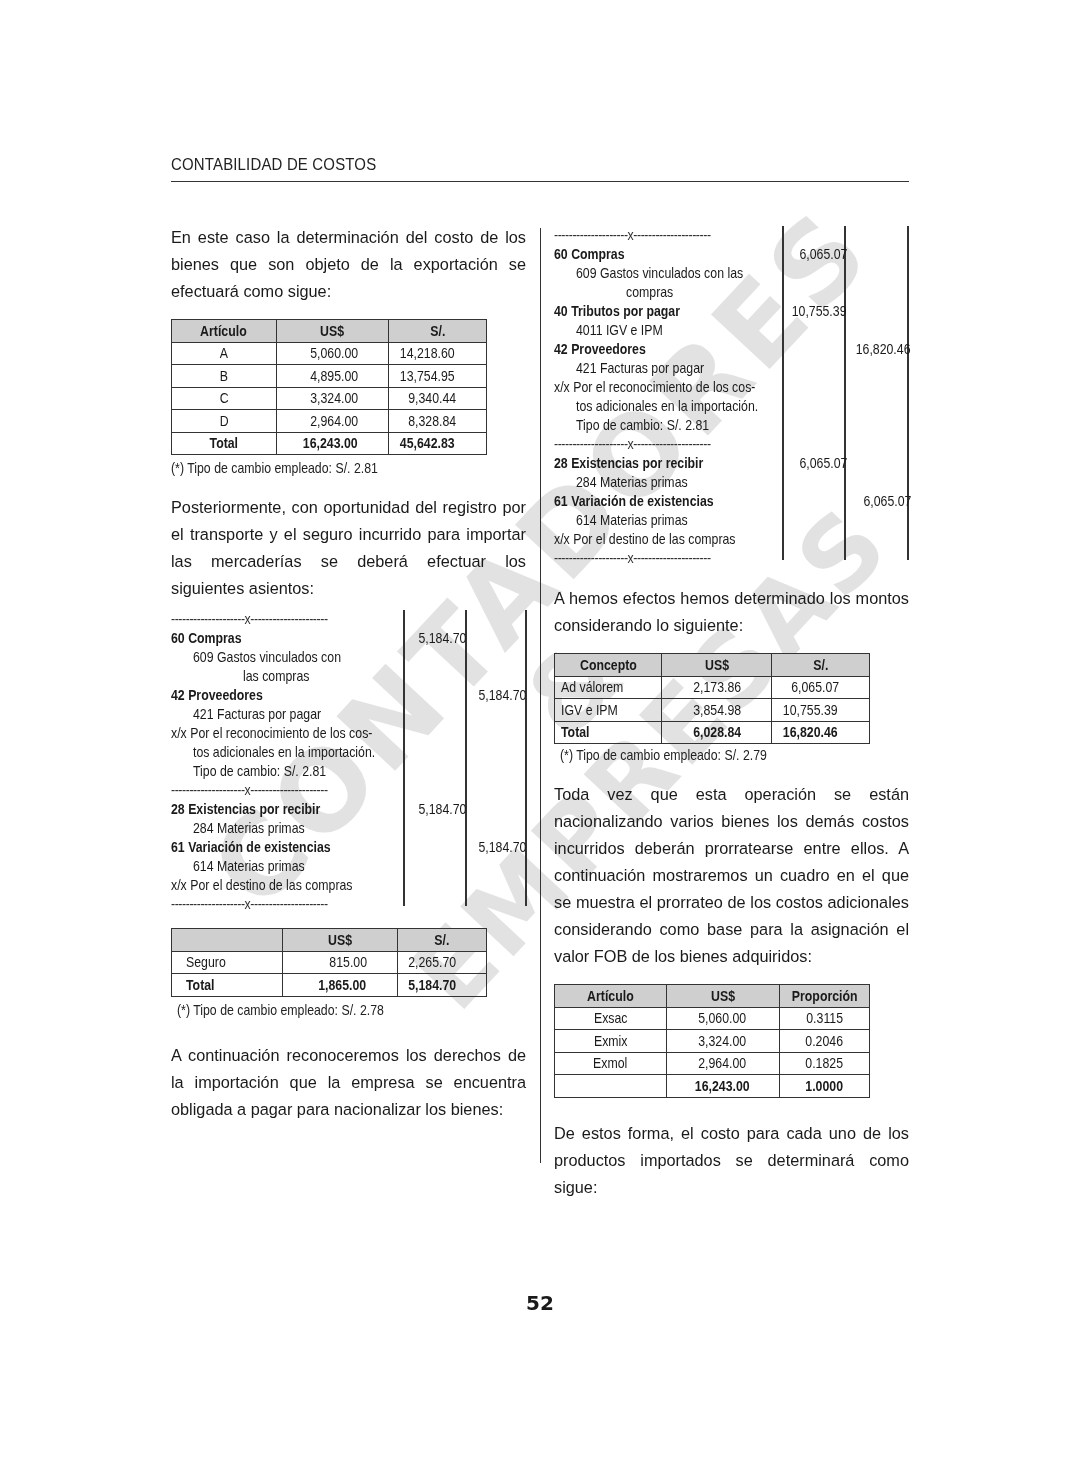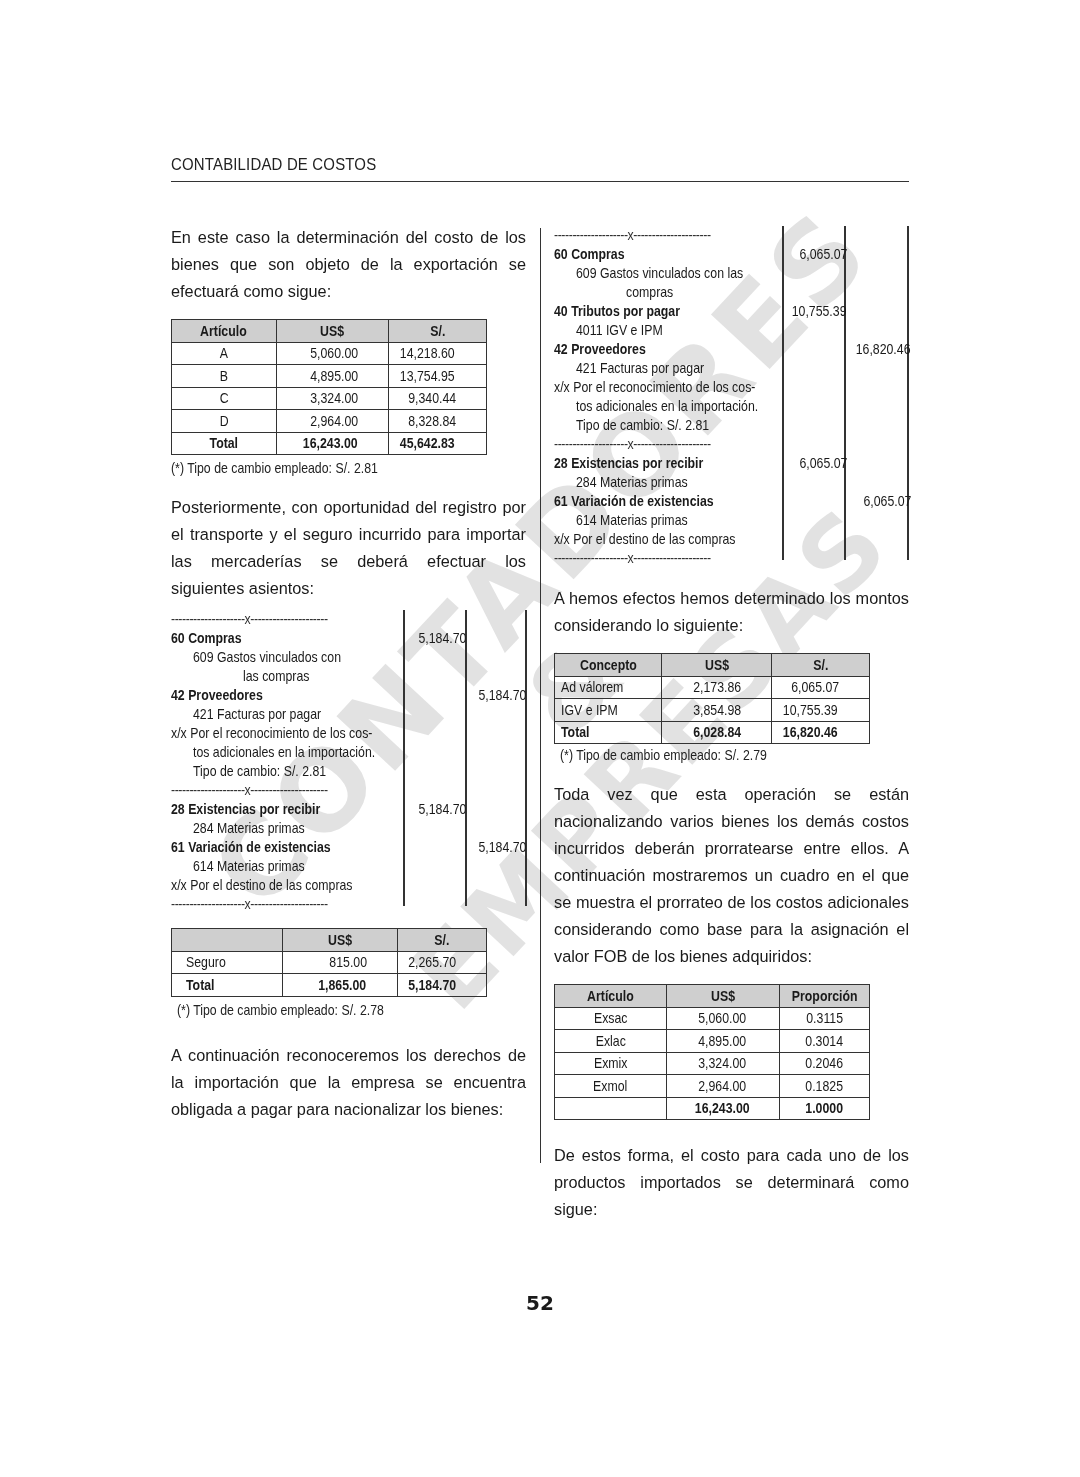--- a/index.html
+++ b/index.html
@@ -285,25 +285,20 @@
         <th><span class="cond">Proporción</span></th>
       </tr>
     </thead>
     <tbody>
       <tr>
         <td class="c"><span class="cond">Exsac</span></td>
         <td class="c"><span class="cond">5,060.00</span></td>
         <td class="c"><span class="cond">0.3115</span></td>
       </tr>
       <tr>
-        <td class="c"><span class="cond">Exlac</span></td>
-        <td class="c"><span class="cond">4,895.00</span></td>
-        <td class="c"><span class="cond">0.3014</span></td>
-      </tr>
-      <tr>
         <td class="c"><span class="cond">Exmix</span></td>
         <td class="c"><span class="cond">3,324.00</span></td>
         <td class="c"><span class="cond">0.2046</span></td>
       </tr>
       <tr>
         <td class="c"><span class="cond">Exmol</span></td>
         <td class="c"><span class="cond">2,964.00</span></td>
         <td class="c"><span class="cond">0.1825</span></td>
       </tr>
       <tr class="total">

